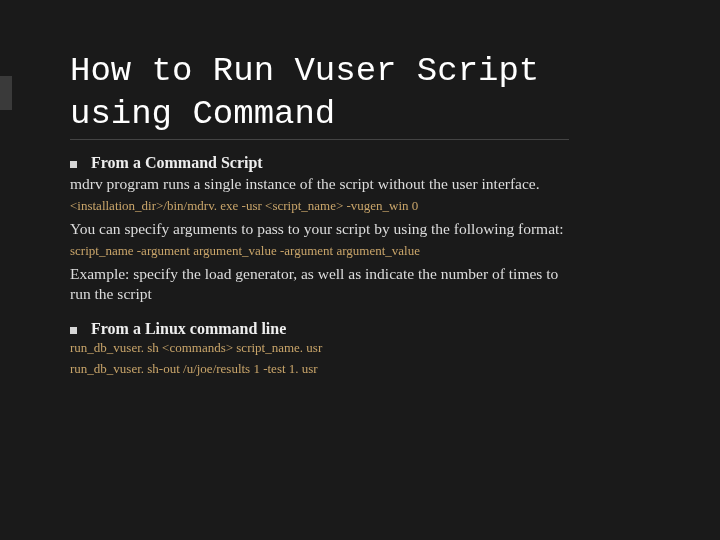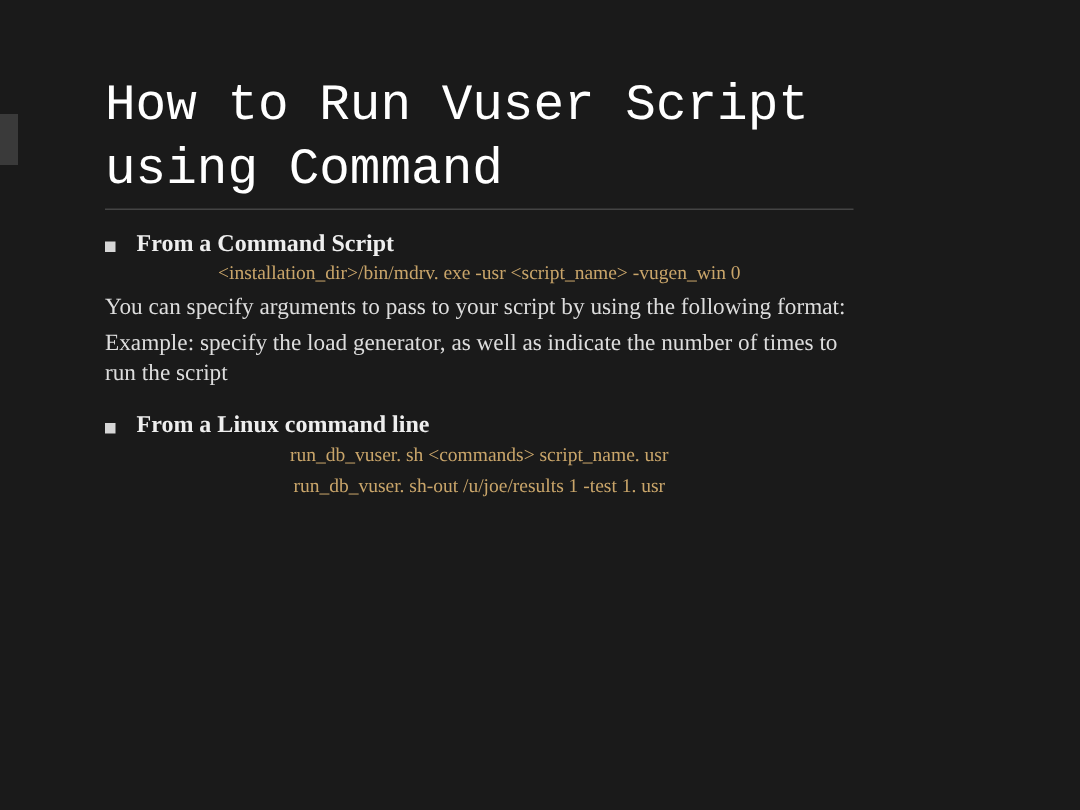--- a/index.html
+++ b/index.html
@@ -59,21 +59,20 @@
   .body {
     font-size: 15.5px;
     color: #ddd;
     margin-left: 0;
   }
   .cmd {
     font-size: 13px;
     color: #c9a56a;
     font-family: Georgia, serif;
     margin: 2px 0 4px 0;
-    text-align: center;
   }
   .sidebar-tab {
     position: absolute;
     left: 0;
     top: 76px;
     width: 12px;
     height: 34px;
     background: #3a3a3a;
   }
   .spacer {
@@ -88,25 +87,27 @@
 
   <h1 class="title">How to Run Vuser Script using Command</h1>
 
   <div class="content">
 
     <div class="bullet">
       <div class="sq"></div>
       <div class="btxt">From a Command Script</div>
     </div>
 
+    <p class="body">mdrv program runs a single instance of the script without the user interface.</p>
 
     <p class="cmd">&lt;installation_dir&gt;/bin/mdrv. exe -usr &lt;script_name&gt; -vugen_win 0</p>
 
     <p class="body">You can specify arguments to pass to your script by using the following format:</p>
 
+    <p class="cmd">script_name  -argument argument_value  -argument argument_value</p>
 
     <p class="body">Example: specify the load generator, as well as indicate the number of times to run the script</p>
 
 
     <div class="spacer"></div>
 
     <div class="bullet">
       <div class="sq"></div>
       <div class="btxt">From a Linux command line</div>
     </div>

